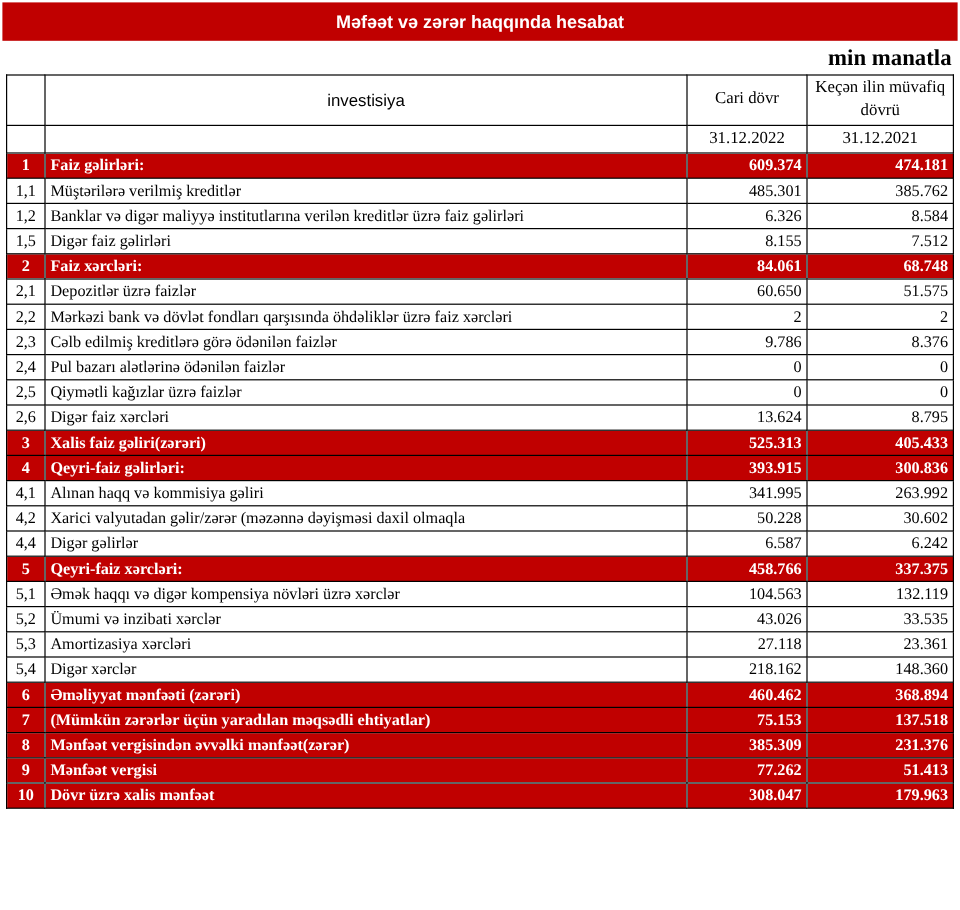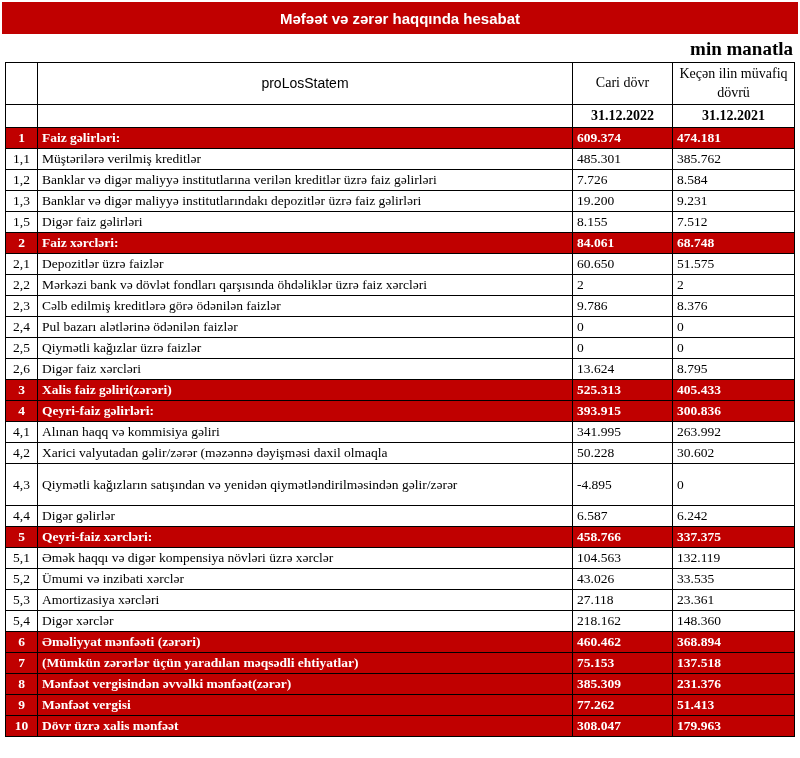--- a/index.html
+++ b/index.html
@@ -60,29 +60,29 @@
     font-size: 14px;
     text-align: center;
     vertical-align: middle;
     line-height: 1.35;
   }
   thead th.head-name {
     font-family: "Liberation Sans", sans-serif;
   }
   thead tr.date-row th {
     height: 23px;
-    font-weight: bold;
+    font-weight: normal;
     font-size: 14px;
     text-align: center;
   }
   tbody td { height: 21px; vertical-align: middle; }
   tbody tr.tall td { height: 42px; }
   tbody td.c-num   { text-align: center; padding: 0 2px; }
   tbody td.c-label { text-align: left; }
-  tbody td.c-val   { text-align: left; }
+  tbody td.c-val   { text-align: right; }
   tbody tr.hl td {
     background: var(--accent-red, #C00000);
     color: #ffffff;
     font-weight: bold;
   }
 </style>
 </head>
 <body>
 
 <div class="page">
@@ -96,21 +96,21 @@
   <table class="pl-table">
     <colgroup>
       <col class="col-num">
       <col class="col-desc">
       <col class="col-v1">
       <col class="col-v2">
     </colgroup>
     <thead>
       <tr class="head-row">
         <th></th>
-        <th class="head-name">proLosStatem</th>
+        <th class="head-name">investisiya</th>
         <th>Cari dövr</th>
         <th>Keçən ilin müvafiq dövrü</th>
       </tr>
       <tr class="date-row">
         <th></th>
         <th></th>
         <th>31.12.2022</th>
         <th>31.12.2021</th>
       </tr>
     </thead>
@@ -123,28 +123,22 @@
   </tr>
         <tr>
     <td class="c-num">1,1</td>
     <td class="c-label">Müştərilərə verilmiş kreditlər</td>
     <td class="c-val">485.301</td>
     <td class="c-val">385.762</td>
   </tr>
         <tr>
     <td class="c-num">1,2</td>
     <td class="c-label">Banklar və digər maliyyə institutlarına verilən kreditlər üzrə faiz gəlirləri</td>
-    <td class="c-val">7.726</td>
+    <td class="c-val">6.326</td>
     <td class="c-val">8.584</td>
-  </tr>
-        <tr>
-    <td class="c-num">1,3</td>
-    <td class="c-label">Banklar və digər maliyyə institutlarındakı depozitlər üzrə faiz gəlirləri</td>
-    <td class="c-val">19.200</td>
-    <td class="c-val">9.231</td>
   </tr>
         <tr>
     <td class="c-num">1,5</td>
     <td class="c-label">Digər faiz gəlirləri</td>
     <td class="c-val">8.155</td>
     <td class="c-val">7.512</td>
   </tr>
         <tr class="hl">
     <td class="c-num">2</td>
     <td class="c-label">Faiz xərcləri:</td>
@@ -204,26 +198,20 @@
     <td class="c-label">Alınan haqq və kommisiya gəliri</td>
     <td class="c-val">341.995</td>
     <td class="c-val">263.992</td>
   </tr>
         <tr>
     <td class="c-num">4,2</td>
     <td class="c-label">Xarici valyutadan gəlir/zərər (məzənnə dəyişməsi daxil olmaqla</td>
     <td class="c-val">50.228</td>
     <td class="c-val">30.602</td>
   </tr>
-        <tr class="tall">
-    <td class="c-num">4,3</td>
-    <td class="c-label">Qiymətli kağızların satışından və yenidən qiymətləndirilməsindən gəlir/zərər</td>
-    <td class="c-val">-4.895</td>
-    <td class="c-val">0</td>
-  </tr>
         <tr>
     <td class="c-num">4,4</td>
     <td class="c-label">Digər gəlirlər</td>
     <td class="c-val">6.587</td>
     <td class="c-val">6.242</td>
   </tr>
         <tr class="hl">
     <td class="c-num">5</td>
     <td class="c-label">Qeyri-faiz xərcləri:</td>
     <td class="c-val">458.766</td>

